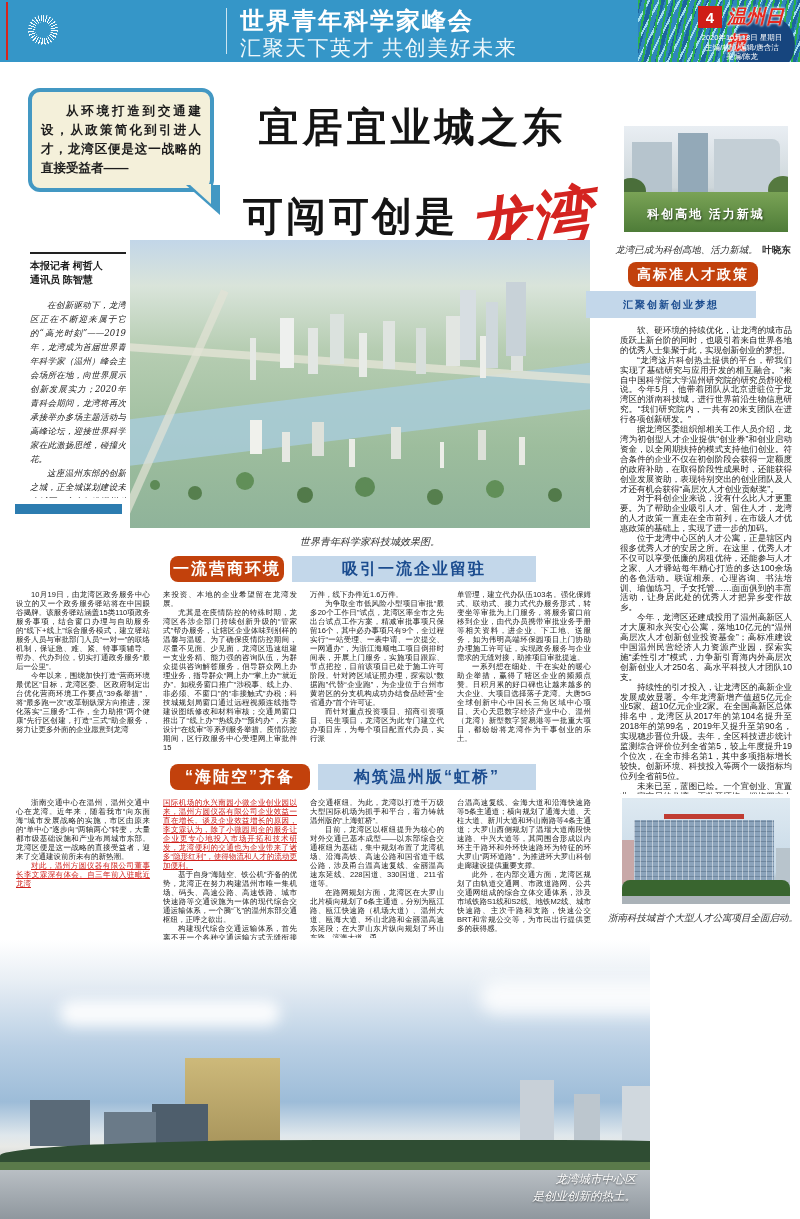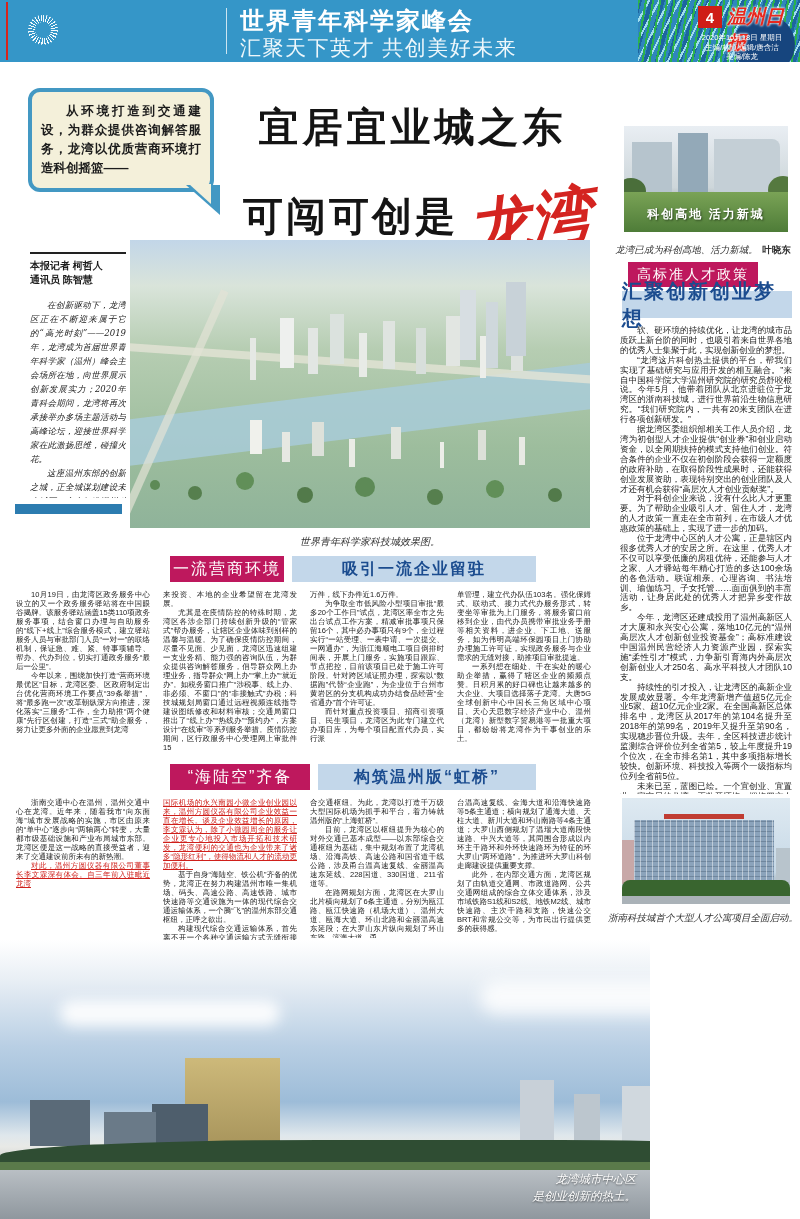--- a/index.html
+++ b/index.html
@@ -6,21 +6,21 @@
   body{width:800px;height:1219px;position:relative;background:#fff;overflow:hidden;
        font-family:"Liberation Sans",sans-serif;color:#1c1c1c;}
   .abs{position:absolute;}
   .just{text-align:justify;text-justify:inter-ideograph;}
   p{margin:0;text-indent:2em;}
   p.ni{text-indent:0;}
   .kai{font-family:"DejaVu Serif",serif;font-style:italic;}
   .bodytext{font-size:8.5px;line-height:9.9px;color:#222;}
   .coltext{font-size:7.5px;line-height:9px;color:#222;}
   .ru{color:#cf1f1a;text-decoration:underline;text-decoration-color:#cf1f1a;}
-  .tagred{background:#be185d;color:#fff;font-weight:normal;display:flex;align-items:center;justify-content:center;letter-spacing:2px;}
+  .tagred{background:#c2410c;color:#fff;font-weight:bold;display:flex;align-items:center;justify-content:center;letter-spacing:2px;border-radius:8px;}
   .tagblue{background:#c3d7ea;color:#1b4c8f;font-weight:bold;display:flex;align-items:center;justify-content:center;letter-spacing:2px;}
   .cap{font-family:"DejaVu Serif",serif;font-style:italic;font-size:9.5px;color:#333;}
   .credit{font-family:"Liberation Sans",sans-serif;font-style:normal;font-weight:bold;}
   
   #hdr{left:0;top:0;width:800px;height:62px;background:#3596c8;}
   #wyss-icon{width:30px;height:30px;border-radius:50%;
      background:repeating-conic-gradient(rgba(255,255,255,.95) 0 5deg, rgba(255,255,255,0) 5deg 13deg);position:relative;}
   #wyss-icon::after{content:"";position:absolute;inset:7px;border-radius:50%;background:#3596c8;}
   #streaks{left:638px;top:0;width:162px;height:62px;background:
      radial-gradient(circle at 78% 72%, #16457e 0 30px, rgba(22,69,126,0) 31px),
@@ -54,21 +54,21 @@
   <div class="abs" style="left:698px;top:6px;width:24px;height:22px;background:#cf1d17;color:#fff;font-weight:bold;font-size:15px;display:flex;align-items:center;justify-content:center;">4</div>
   <div class="abs" style="left:727px;top:4px;font-size:19px;color:#e8281e;font-family:'DejaVu Serif',serif;font-style:italic;font-weight:bold;text-shadow:0 0 2px #fff,0 0 3px #fff;">温州日报</div>
   <div class="abs" style="left:688px;top:33px;width:108px;font-size:7.5px;color:#fff;text-align:center;line-height:9.5px;">
     <div>2020年10月18日 星期日</div>
     <div>主编/林慎 编辑/唐含洁</div>
     <div>美编/陈龙</div>
   </div>
 </div>
 
 <div class="abs just" id="bubble">
-  <p>从环境打造到交通建设，为群众提供咨询解答服务，龙湾以优质营商环境打造科创摇篮——</p>
+  <p>从环境打造到交通建设，从政策简化到引进人才，龙湾区便是这一战略的直接受益者——</p>
   <div id="tailO"></div>
   <div id="tailI"></div>
 </div>
 
 <div class="abs" style="left:240px;top:100px;width:345px;text-align:center;">
   <div id="h1a">宜居宜业城之东</div>
   <div style="margin-top:12px;white-space:nowrap;">
     <span id="h1b">可闯可创是</span><span id="h1acc">龙湾</span>
   </div>
 </div>
@@ -103,21 +103,21 @@
   <div class="abs" style="left:-20px;top:120px;width:520px;height:8px;background:#e3e3d6;transform:rotate(4deg);opacity:.8;"></div>
   <div class="abs" style="left:40px;top:40px;width:8px;height:250px;background:#e3e3d6;transform:rotate(24deg);opacity:.7;"></div>
   <div class="abs" style="left:150px;top:78px;width:14px;height:50px;background:#eef0ee;box-shadow:26px 8px 0 -2px #e2e6e3,50px -4px 0 0 #dbe2de,76px 12px 0 -3px #e8ebe7,102px 2px 0 -1px #dfe4e0,-34px 16px 0 -4px #e5e8e4,134px 8px 0 -2px #d8dfdb,166px -2px 0 0 #e2e6e2,196px 14px 0 -4px #eceeea,230px 4px 0 -1px #dde2de;"></div>
   <div class="abs" style="left:120px;top:180px;width:12px;height:34px;background:#f0f1ec;box-shadow:30px 10px 0 -2px #e6e8e2,62px 2px 0 0 #dde1da,96px 16px 0 -3px #eaece6,140px 6px 0 -1px #e1e5de,186px 18px 0 -4px #edeee9,226px 8px 0 -2px #dce0d8,266px 14px 0 -3px #e8eae4;"></div>
   <div class="abs" style="left:330px;top:50px;width:16px;height:70px;background:#d7dee2;box-shadow:24px 10px 0 -2px #cfd8dc,48px -6px 0 2px #c8d2d8;"></div>
   <div class="abs" style="left:20px;top:240px;width:10px;height:10px;border-radius:50%;background:#5d8a56;box-shadow:40px 8px 0 2px #567f4e,90px -4px 0 4px #618f58,150px 10px 0 3px #527a4a,210px 2px 0 5px #5d8a56,280px 12px 0 3px #567f4e,340px 4px 0 4px #618f58,400px 10px 0 2px #527a4a;"></div>
 </div>
 <div class="abs cap" style="left:300px;top:535px;width:290px;font-size:10px;">世界青年科学家科技城效果图。</div>
 
 <div class="abs tagred" style="left:628px;top:262px;width:130px;height:25px;font-size:14px;">高标准人才政策</div>
-<div class="abs tagblue" style="left:622px;top:291px;width:170px;height:27px;font-size:20px;">汇聚创新创业梦想</div>
+<div class="abs tagblue" style="left:586px;top:291px;width:170px;height:27px;font-size:10px;">汇聚创新创业梦想</div>
 <div class="abs just bodytext" style="left:620px;top:326px;width:172px;height:468px;overflow:hidden;">
   <p>软、硬环境的持续优化，让龙湾的城市品质跃上新台阶的同时，也吸引着来自世界各地的优秀人士集聚于此，实现创新创业的梦想。</p>
   <p>“龙湾这片科创热土提供的平台，帮我们实现了基础研究与应用开发的相互融合。”来自中国科学院大学温州研究院的研究员舒咬根说。今年5月，他带着团队从北京进驻位于龙湾区的浙南科技城，进行世界前沿生物信息研究。“我们研究院内，一共有20来支团队在进行各项创新研发。”</p>
   <p>据龙湾区委组织部相关工作人员介绍，龙湾为初创型人才企业提供“创业券”和创业启动资金，以全周期扶持的模式支持他们创业。符合条件的企业不仅在初创阶段会获得一定额度的政府补助，在取得阶段性成果时，还能获得创业发展资助，表现特别突出的创业团队及人才还有机会获得“高层次人才创业贡献奖”。</p>
   <p>对于科创企业来说，没有什么比人才更重要。为了帮助企业吸引人才、留住人才，龙湾的人才政策一直走在全市前列，在市级人才优惠政策的基础上，实现了进一步的加码。</p>
   <p>位于龙湾中心区的人才公寓，正是辖区内很多优秀人才的安居之所。在这里，优秀人才不仅可以享受低廉的房租优待，还能参与人才之家、人才驿站每年精心打造的多达100余场的各色活动。联谊相亲、心理咨询、书法培训、瑜伽练习、子女托管……面面俱到的丰富活动，让身居此处的优秀人才把异乡变作故乡。</p>
   <p>今年，龙湾区还建成投用了温州高新区人才大厦和永兴安心公寓，落地10亿元的“温州高层次人才创新创业投资基金”；高标准建设中国温州民营经济人力资源产业园，探索实施“柔性引才”模式，力争新引育海内外高层次创新创业人才250名、高水平科技人才团队10支。</p>
   <p>持续性的引才投入，让龙湾区的高新企业发展成效显著。今年龙湾新增产值超5亿元企业5家、超10亿元企业2家。在全国高新区总体排名中，龙湾区从2017年的第104名提升至2018年的第99名，2019年又提升至第90名，实现稳步晋位升级。去年，全区科技进步统计监测综合评价位列全省第5，较上年度提升19个位次，在全市排名第1，其中多项指标增长较快。创新环境、科技投入等两个一级指标均位列全省前5位。</p>
   <p>未来已至，蓝图已绘。一个宜创业、宜置业、宜安居的龙湾，正敞开怀抱，拥抱四方人才，一同描绘这座温州东部新城的美丽胜景。</p>
 </div>

